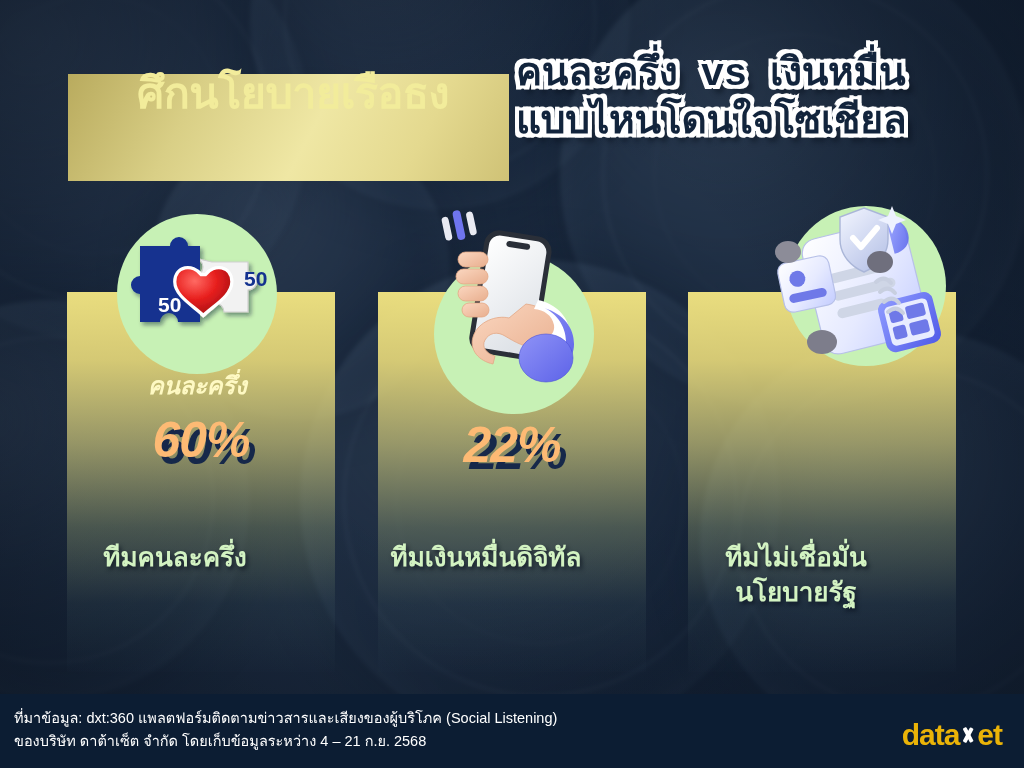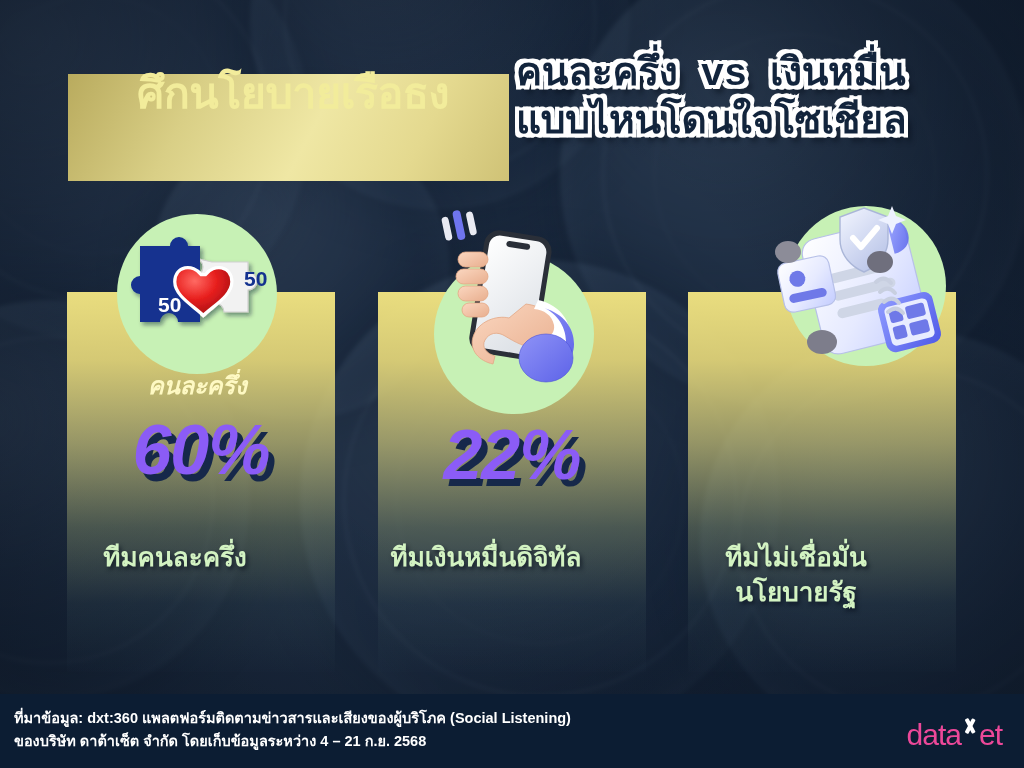--- a/index.html
+++ b/index.html
@@ -98,21 +98,21 @@
   }
   .ic1 { left:117px; top:214px; width:160px; height:160px; }
   .ic2 { left:434px; top:254px; width:160px; height:160px; }
   .ic3 { left:786px; top:206px; width:160px; height:160px; }
 
   
   .art { position:absolute; }
 
   .pct {
     position:absolute; width:268px; text-align:center;
-    font-size:70px; font-weight:bold; color:#8b5cf6; line-height:1;
+    font-size:50px; font-weight:bold; color:#fdba74; line-height:1;
     text-shadow:6px 7px 0 #16284a;
     font-style:italic; letter-spacing:-1px;
   }
   .p1 { left:67px; top:415px; }
   .p2 { left:378px; top:420px; }
   .p3 { left:688px; top:415px; }
 
   .caption {
     position:absolute; width:216px; text-align:center;
     font-size:26px; font-weight:bold; color:#d3f3c2; line-height:1.35;
@@ -128,26 +128,26 @@
     letter-spacing:-.3px; white-space:nowrap;margin-top:48px;
   }
 
   
   .footer {
     position:absolute; left:0; top:694px; width:1024px; height:74px;
     background:#0c1d33;
   }
   .footer-text {
     position:absolute; left:14px; top:13px;
-    font-size:14.5px; color:#ffffff; line-height:1.62; white-space:pre-line;font-weight:bold;
+    font-size:14.5px; color:#ffffff; line-height:1.62; white-space:pre-line;
   }
   .brand {
     position:absolute; right:22px; top:24px;
-    font-size:30px; font-weight:normal; color:#ec4899; letter-spacing:-1px;
-    display:flex; align-items:flex-start;
+    font-size:30px; font-weight:bold; color:#eab308; letter-spacing:-1px;
+    display:flex; align-items:center;
   }
   .brand .x-mark {
     display:inline-block; width:16px; height:16px; position:relative;
     margin:0 1px; transform:translateY(0);
   }
   .brand .x-mark::before,.brand .x-mark::after{
     content:""; position:absolute; left:50%; top:0; width:3.6px; height:16px;
     background:#fff; border-radius:1px;
   }
   .brand .x-mark::before{ transform:translateX(-50%) rotate(28deg); }

